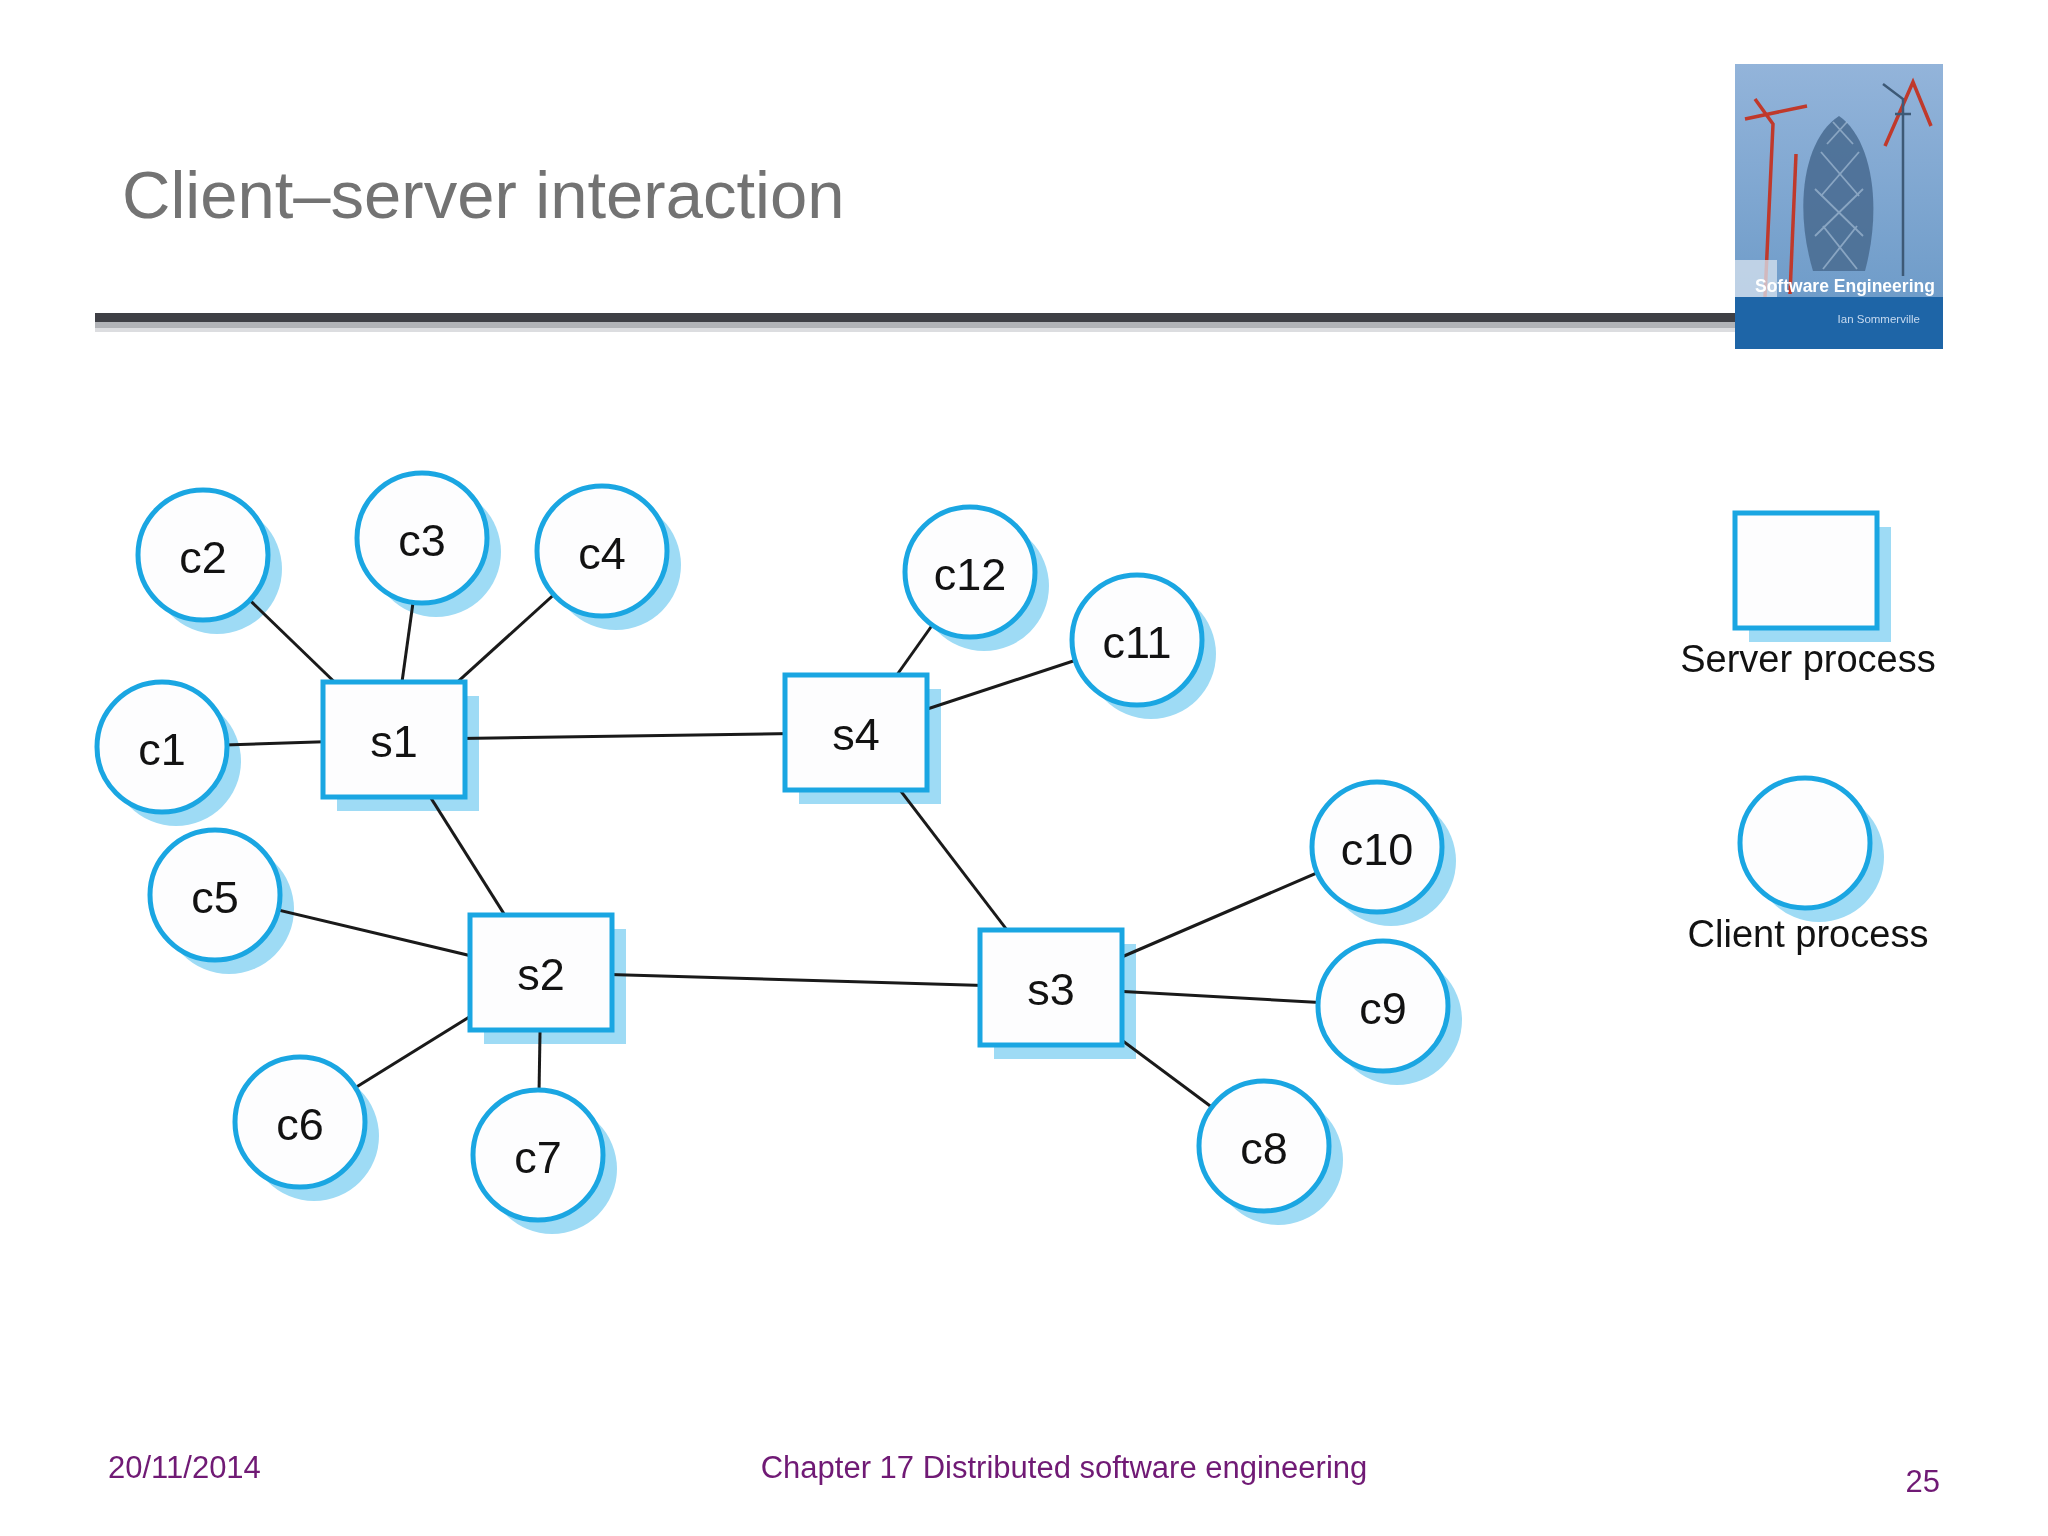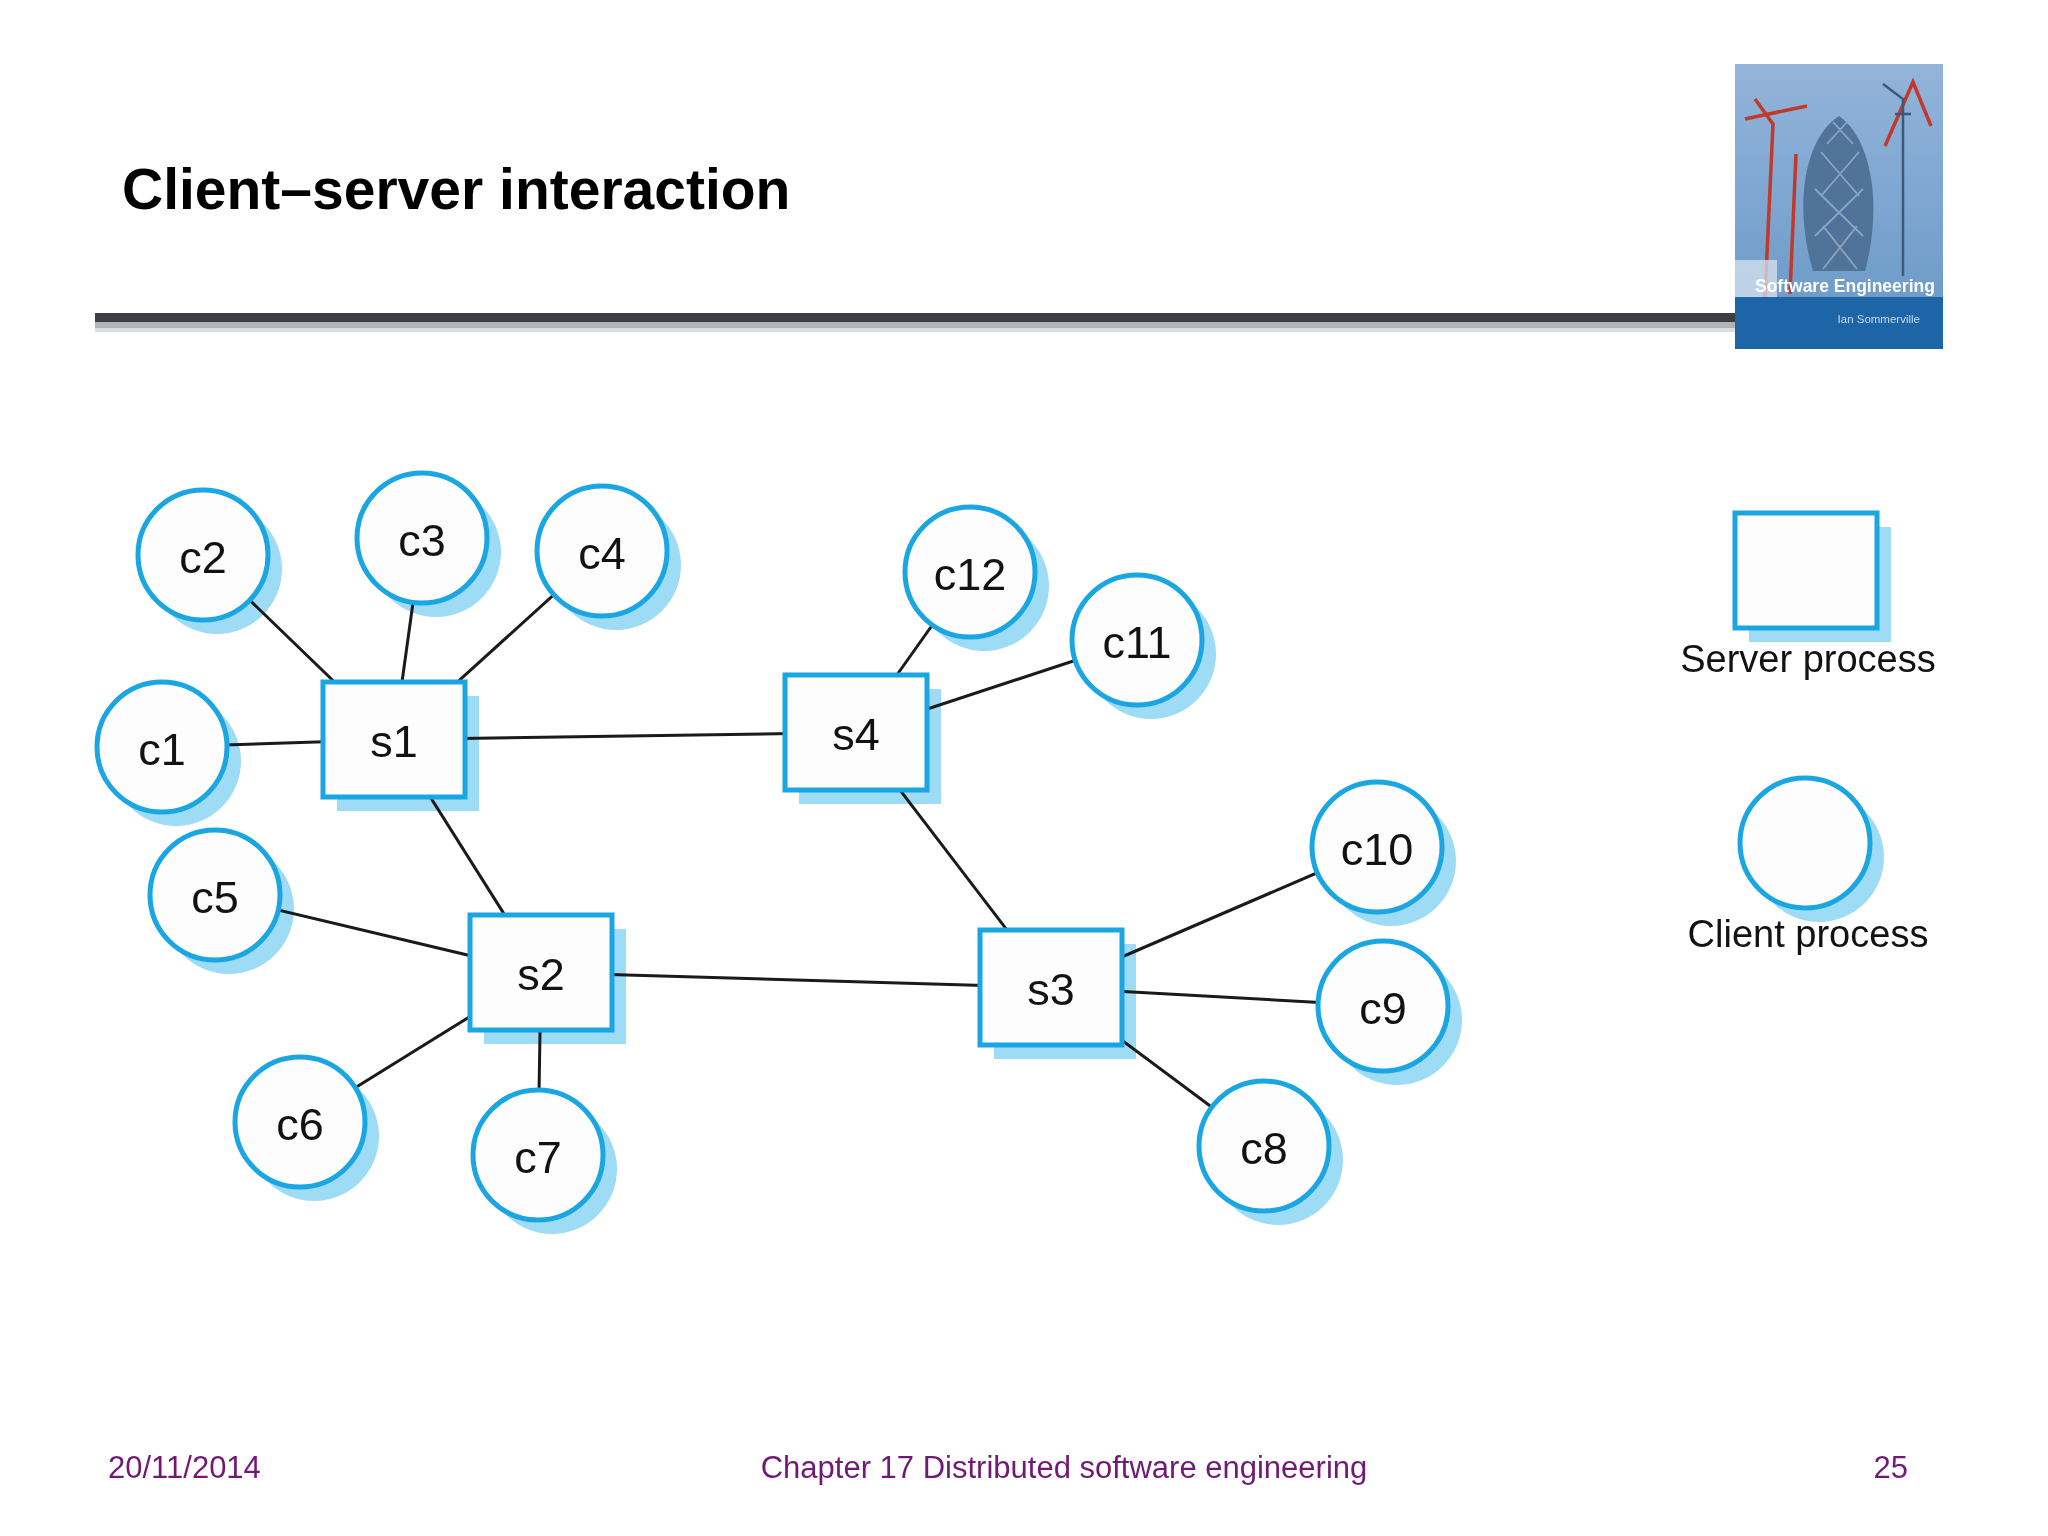--- a/index.html
+++ b/index.html
@@ -6,43 +6,43 @@
   .slide{
     position:relative;
     width:2048px;height:1536px;
     background:#ffffff;
     overflow:hidden;
     font-family:"Liberation Sans", sans-serif;
   }
   .title{
     position:absolute;
     left:122px;top:156px;
-    font-size:57px;
-    font-weight:bold;
+    font-size:67px;
+    font-weight:normal;
     letter-spacing:0px;
-    color:#000000;
+    color:#737373;
     white-space:nowrap;
   }
   .rule-dark{position:absolute;left:95px;top:313px;width:1848px;height:9px;background:#3e3f45;}
   .rule-mid{position:absolute;left:95px;top:322px;width:1848px;height:6px;background:#b1b3b7;}
   .rule-light{position:absolute;left:95px;top:328px;width:1848px;height:4px;background:#dcdde0;}
   .book-cover{
     position:absolute;left:1735px;top:64px;width:208px;height:356px;
   }
   .diagram-svg{position:absolute;left:0;top:0;width:2048px;height:1536px;}
   .footer{
     position:absolute;
     top:1450px;
     font-size:31px;
     color:#701a75;
     white-space:nowrap;
   }
   .footer-date{left:108px;}
   .footer-center{left:0;width:2048px;text-align:center;padding-left:40px;}
-  .footer-page{right:140px;}
+  .footer-page{right:108px;margin-top:14px;}
 </style>
 </head>
 <body>
 
 <div class="slide">
 
   <div class="title">Client–server interaction</div>
 
   <div class="rule-dark"></div>
   <div class="rule-mid"></div>

